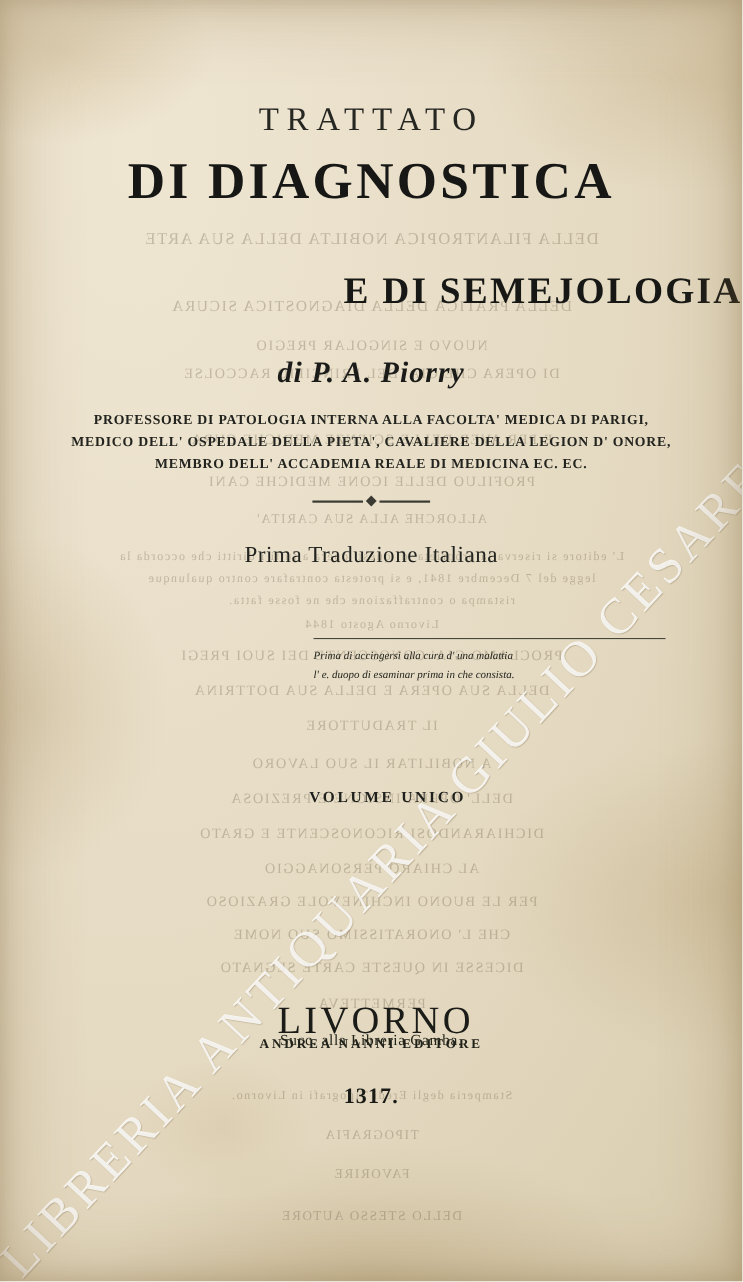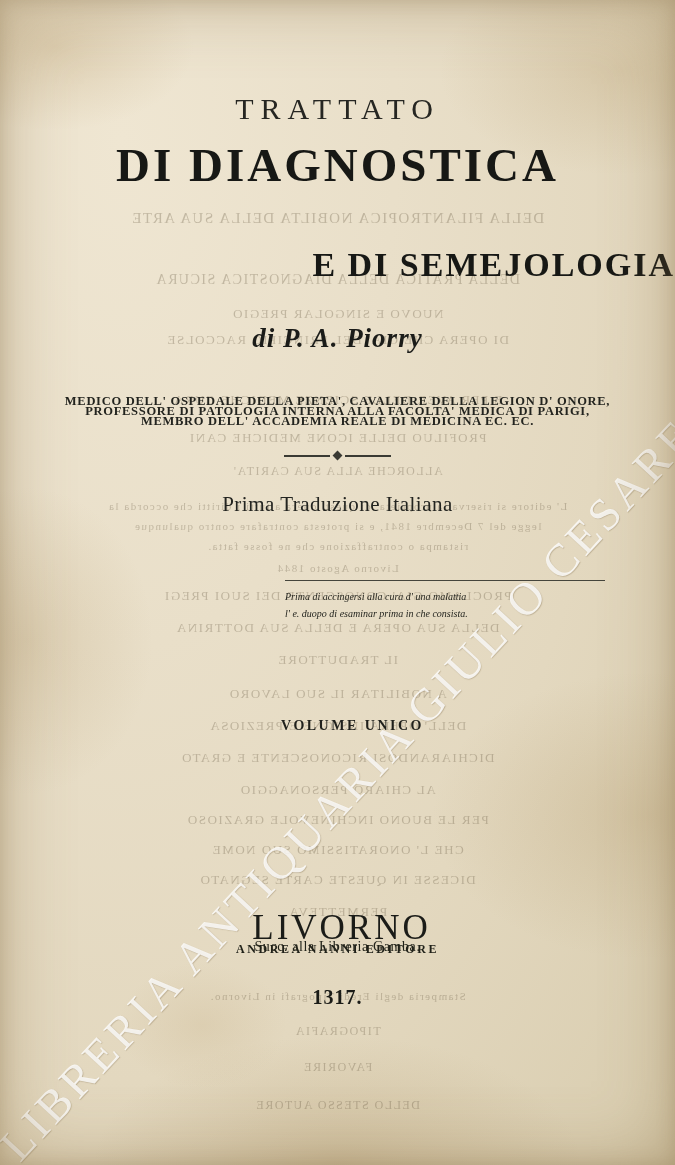--- a/index.html
+++ b/index.html
@@ -94,21 +94,21 @@
   }
   .l-cred {
     position: absolute; left: 55px; right: 55px;
     font-size: 12.5px;
     letter-spacing: .7px;
     line-height: 18px;
     font-weight: bold;
     color: #23241f;
     text-transform: uppercase;
   }
-  .l-cred1 { top: 372px; margin-top: 30px; }
+  .l-cred1 { top: 372px; }
   .l-cred2 { top: 392px; }
   .l-cred3 { top: 412px; }
 
   .ornament {
     position: absolute; left: 0; right: 0; top: 452px;
     display: flex; align-items: center; justify-content: center;
     gap: 4px;
   }
   .ornament .bar {
     display: block;

